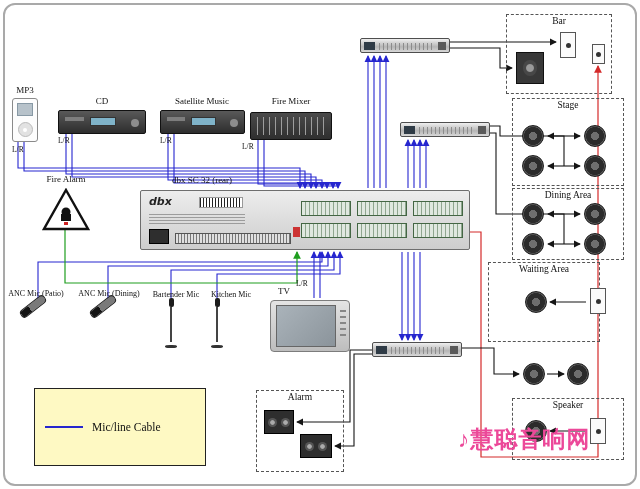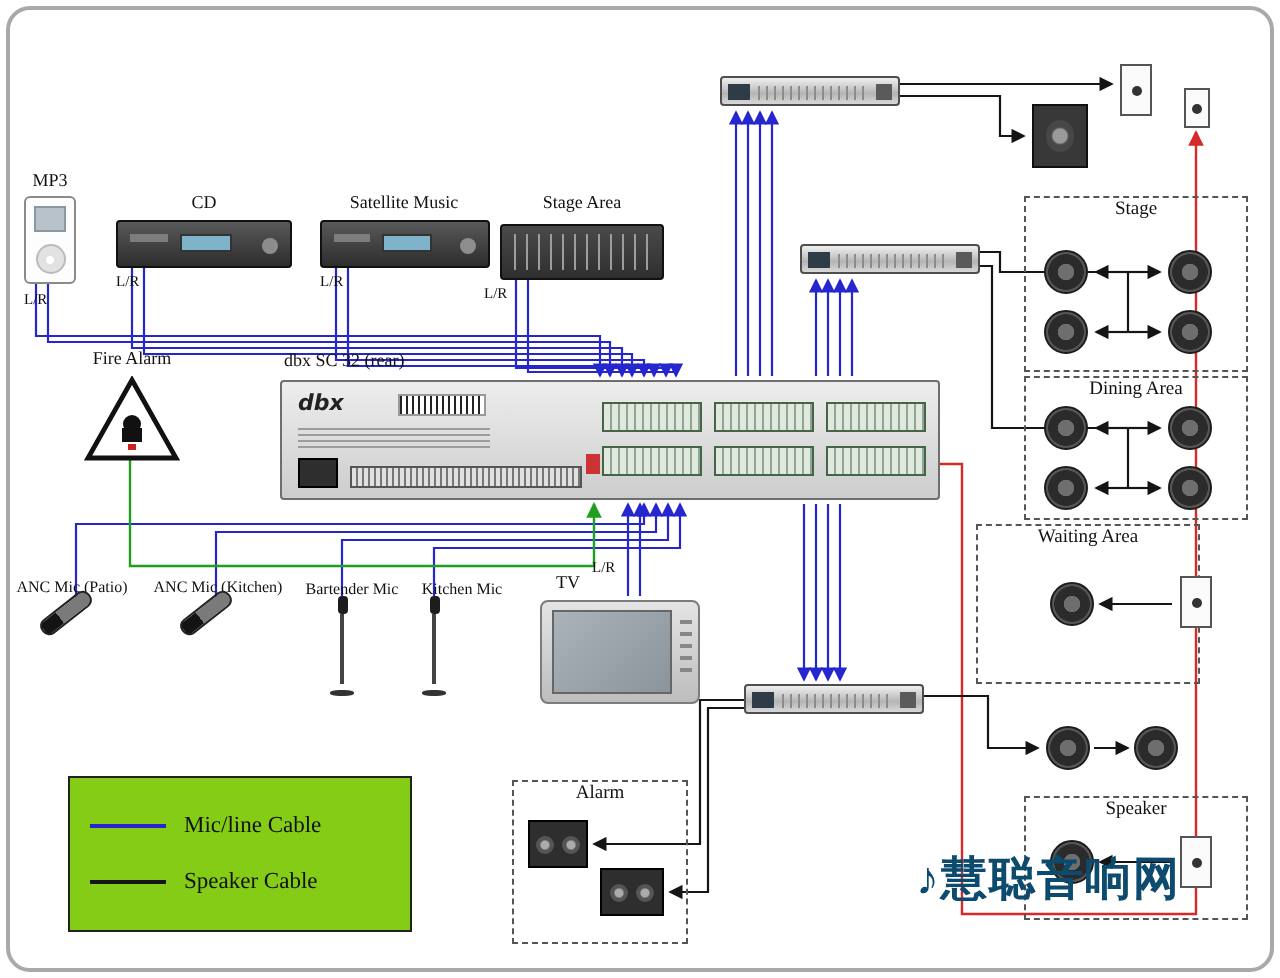--- a/index.html
+++ b/index.html
@@ -46,25 +46,25 @@
   .dbx .blk{position:absolute;height:15px;width:50px;border:1px solid #446644;background:repeating-linear-gradient(90deg,#e0e8e0 0 3px,#8fa68f 3px 4px)}
   .hmic{position:absolute;width:30px;height:9px;border-radius:4px;background:linear-gradient(90deg,#141414 0 36%,#7a7a7a 36%);border:1px solid #222;transform:rotate(-38deg);z-index:3}
   .smic{position:absolute;width:12px;height:50px;z-index:3}
   .smic .head{position:absolute;left:3.5px;top:0;width:5px;height:9px;background:#1d1d1d;border-radius:2px}
   .smic .pole{position:absolute;left:5.2px;top:9px;width:1.6px;height:35px;background:#444}
   .smic .base{position:absolute;left:0;bottom:0;width:12px;height:3px;background:#333;border-radius:40%}
   .tvbox{position:absolute;left:270px;top:300px;width:80px;height:52px;background:linear-gradient(#e4e4e4,#bdbdbd);border:1px solid #7c7c7c;border-radius:4px;z-index:3}
   .tvbox .scr{position:absolute;left:5px;top:4px;width:60px;height:42px;background:linear-gradient(135deg,#aab3ba,#8b949b);border:1px solid #666}
   .tvbox .ctrl{position:absolute;right:3px;top:9px;width:6px;height:30px;background:repeating-linear-gradient(#878787 0 2px,transparent 2px 6px)}
   .fire{position:absolute;left:42px;top:188px;z-index:3}
-  .legend{position:absolute;left:34px;top:388px;width:172px;height:78px;border:1.5px solid #222;background:#84cc16;display:flex;flex-direction:column;justify-content:space-evenly;padding:2px 10px}
+  .legend{position:absolute;left:34px;top:388px;width:172px;height:78px;border:1.5px solid #222;background:#fef9c3;display:flex;flex-direction:column;justify-content:space-evenly;padding:2px 10px}
   .lrow{display:flex;align-items:center}
   .lline{width:38px;height:2px;display:inline-block;margin-right:9px;background:#888}
   .ltext{font-size:11.5px}
-  .wm{position:absolute;left:458px;top:424px;width:180px;font-size:23px;font-weight:bold;color:#0c4a6e;letter-spacing:1px;z-index:9}
+  .wm{position:absolute;left:458px;top:424px;width:180px;font-size:23px;font-weight:bold;color:#ec4899;letter-spacing:1px;z-index:9}
 </style>
 </head>
 <body>
 
 <div class="canvas">
   <div class="frame"></div>
 
   <svg class="wires" width="640" height="489" viewBox="0 0 640 489">
     <defs>
       <marker id="ab" viewBox="0 0 8 8" refX="7" refY="4" markerWidth="6.5" markerHeight="6.5" orient="auto">
@@ -156,35 +156,35 @@
   <div class="port" style="left:58px;top:136px">L/R</div>
 
   <div class="lbl" style="left:152px;top:97px;width:100px">Satellite Music</div>
   <div class="rack dev" style="left:160px;top:110px;width:85px">
     <span class="tray"></span>
     <span class="disp"></span>
     <span class="k"></span>
   </div>
   <div class="port" style="left:160px;top:136px">L/R</div>
 
-  <div class="lbl" style="left:246px;top:97px;width:90px">Stage Area</div>
+  <div class="lbl" style="left:246px;top:97px;width:90px">Fire Mixer</div>
   <div class="mixer dev">
     <span class="sliders"></span>
   </div>
   <div class="port" style="left:242px;top:142px">L/R</div>
 
   <div class="lbl" style="left:30px;top:175px;width:72px">Fire Alarm</div>
   <svg class="fire" width="48" height="44" viewBox="0 0 48 44">
     <polygon points="24,2 46,41 2,41" fill="#ffffff" stroke="#111" stroke-width="2.4"></polygon>
     <circle cx="24" cy="24" r="4.5" fill="#111"></circle>
     <rect x="19" y="26" width="10" height="7" fill="#111"></rect>
     <rect x="22" y="34" width="4" height="3" fill="#c22"></rect>
   </svg>
 
-  <div class="lbl" style="left:142px;top:176px;width:120px;text-align:left">dbx SC 32 (rear)</div>
+  <div class="lbl" style="left:142px;top:176px;width:120px;text-align:center">dbx SC 32 (rear)</div>
   <div class="dbx dev">
     <span class="logo">dbx</span>
     <span class="code"></span>
     <span class="fine"></span>
     <span class="pwr"></span>
     <span class="strip"></span>
     <span class="redbit"></span>
     <span class="blk" style="left:160px;top:10px"></span>
     <span class="blk" style="left:216px;top:10px"></span>
     <span class="blk" style="left:272px;top:10px"></span>
@@ -204,21 +204,21 @@
       <span class="a2"></span>
     </div>
   <div class="amp dev" style="left:372px;top:342px">
       <span class="a1"></span>
       <span class="vents"></span>
       <span class="a2"></span>
     </div>
 
   <div class="lbl small" style="left:0px;top:290px;width:72px">ANC Mic (Patio)</div>
   <div class="hmic dev" style="left:18px;top:302px"></div>
-  <div class="lbl small" style="left:70px;top:290px;width:78px">ANC Mic (Kitchen)</div>
+  <div class="lbl small" style="left:70px;top:290px;width:78px">ANC Mic (Dining)</div>
   <div class="hmic dev" style="left:88px;top:302px"></div>
   <div class="lbl small" style="left:144px;top:291px;width:64px">Bartender Mic</div>
   <div class="smic dev" style="left:165px;top:298px">
       <span class="head"></span>
       <span class="pole"></span>
       <span class="base"></span>
     </div>
   <div class="lbl small" style="left:202px;top:291px;width:58px">Kitchen Mic</div>
   <div class="smic dev" style="left:211px;top:298px">
       <span class="head"></span>
@@ -226,20 +226,23 @@
       <span class="base"></span>
     </div>
 
   <div class="port" style="left:296px;top:279px">L/R</div>
   <div class="lbl" style="left:272px;top:287px;width:24px">TV</div>
   <div class="tvbox dev">
     <span class="scr"></span>
     <span class="ctrl"></span>
   </div>
 
+  <div class="zone" style="left:506px;top:14px;width:106px;height:80px">
+    <div class="zlabel">Bar</div>
+  </div>
   <div class="sqspk" style="left:516px;top:52px;width:28px;height:32px"></div>
   <div class="plate" style="left:560px;top:32px;width:16px;height:26px"></div>
   <div class="plate" style="left:592px;top:44px;width:13px;height:20px"></div>
 
   <div class="zone" style="left:512px;top:98px;width:112px;height:88px">
     <div class="zlabel">Stage</div>
   </div>
   <div class="rspk" style="left:522px;top:125px"></div>
   <div class="rspk" style="left:584px;top:125px"></div>
   <div class="rspk" style="left:522px;top:155px"></div>
@@ -278,20 +281,16 @@
   <div class="cab" style="left:300px;top:434px;width:32px;height:24px">
       <i></i>
       <i></i>
     </div>
 
   <div class="legend">
     <div class="lrow">
       <span class="lline" style="background-color: rgb(38, 38, 207);"></span>
       <span class="ltext">Mic/line Cable</span>
     </div>
-    <div class="lrow">
-      <span class="lline" style="background-color: rgb(21, 21, 21);"></span>
-      <span class="ltext">Speaker Cable</span>
-    </div>
   </div>
 
   <div class="wm">♪慧聪音响网</div>
 </div>
 
 </body></html>

